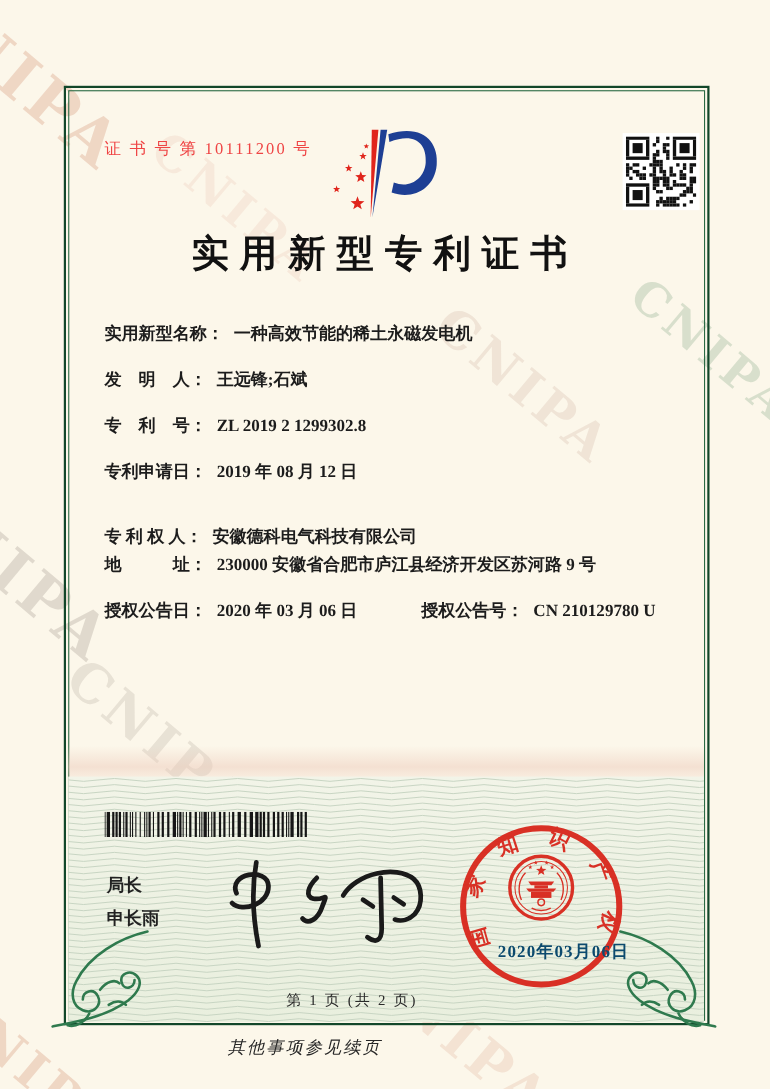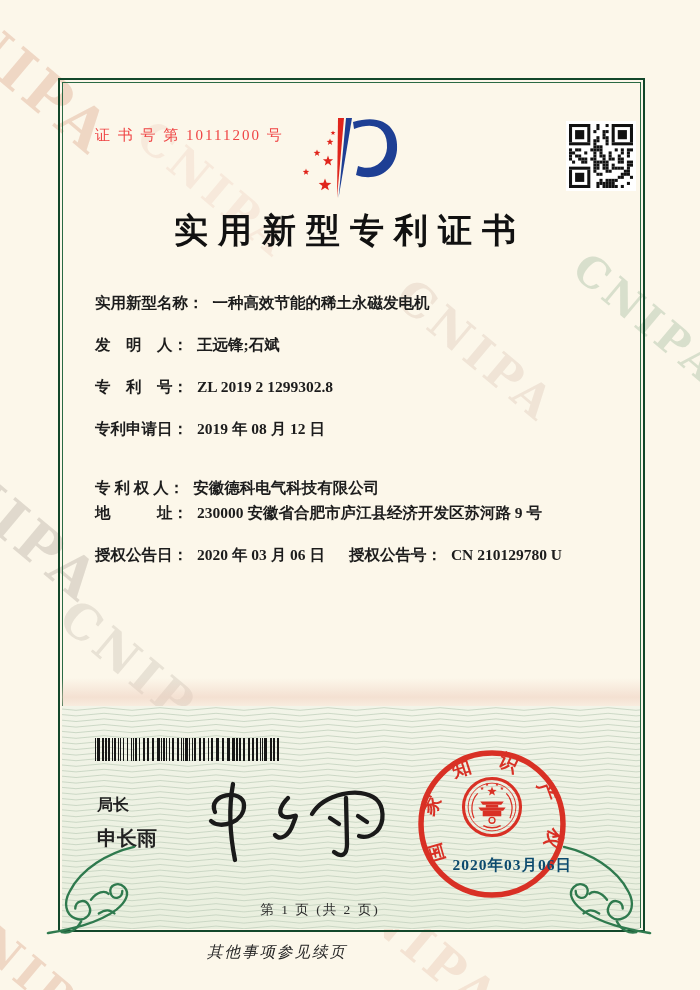--- a/index.html
+++ b/index.html
@@ -18,33 +18,33 @@
       border:1.4px solid #2a6a44;}
   .cert-no{position:absolute;left:95px;top:126px;font-size:15px;letter-spacing:2px;color:#ef4444;}
   .logo{position:absolute;left:293px;top:112px;width:115px;height:92px;}
   .qr{position:absolute;left:566px;top:121px;width:64px;height:64px;background:#fff;padding:3px;}
   .title{position:absolute;left:0;top:208px;width:700px;text-align:center;
       font-size:34px;font-weight:bold;letter-spacing:10px;color:#111;}
   .row{position:absolute;left:95px;width:520px;font-size:15.5px;font-weight:bold;
       color:#1c1c1c;white-space:nowrap;}
   .flabel{display:inline-block;}
   .fvalue{margin-left:9px;}
-  .g2{margin-left:24px;}
+  .g2{margin-left:58px;}
   .paras{position:absolute;left:95px;top:577px;width:518px;font-size:15.5px;
       line-height:1.86;color:#2c2c2c;font-style:italic;}
   .paras p{margin:0;text-indent:2em;}
   .pink-band{position:absolute;left:62px;top:678px;width:578px;height:32px;
       background:linear-gradient(180deg,rgba(240,214,198,0) 0%,rgba(236,202,186,.5) 60%,rgba(236,202,186,.12) 100%);}
   .waves{position:absolute;left:62px;top:706px;width:578px;height:223px;
       background:linear-gradient(180deg,#f2f4e8 0%,#e9efde 100%);}
   .barcode{position:absolute;left:95px;top:738px;width:185px;height:23px;}
   .officer-title{position:absolute;left:97px;top:795px;font-family:Liberation Sans, sans-serif;
       font-size:16px;font-weight:bold;color:#222;}
   .officer-name{position:absolute;left:97px;top:825px;font-family:"Liberation Sans","DejaVu Sans",sans-serif;
-      font-size:20px;font-weight:bold;color:#222;}
+      font-size:16px;font-weight:bold;color:#222;}
   .signature{position:absolute;left:200px;top:778px;width:195px;height:92px;}
   .seal{position:absolute;left:414px;top:746px;width:156px;height:156px;opacity:.94;}
   .seal-date{position:absolute;left:408px;top:855px;width:164px;text-align:right;
       font-size:15.5px;font-weight:bold;color:#0c4a6e;letter-spacing:1px;}
   .orn{position:absolute;width:98px;height:100px;}
   .page-no{position:absolute;left:0;top:901px;width:640px;text-align:center;
       font-size:13.5px;letter-spacing:2px;color:#2a2a2a;}
   .note{position:absolute;left:0;top:942px;width:554px;text-align:center;
       font-size:15.5px;font-style:italic;color:#262626;letter-spacing:2px;}
 </style>

